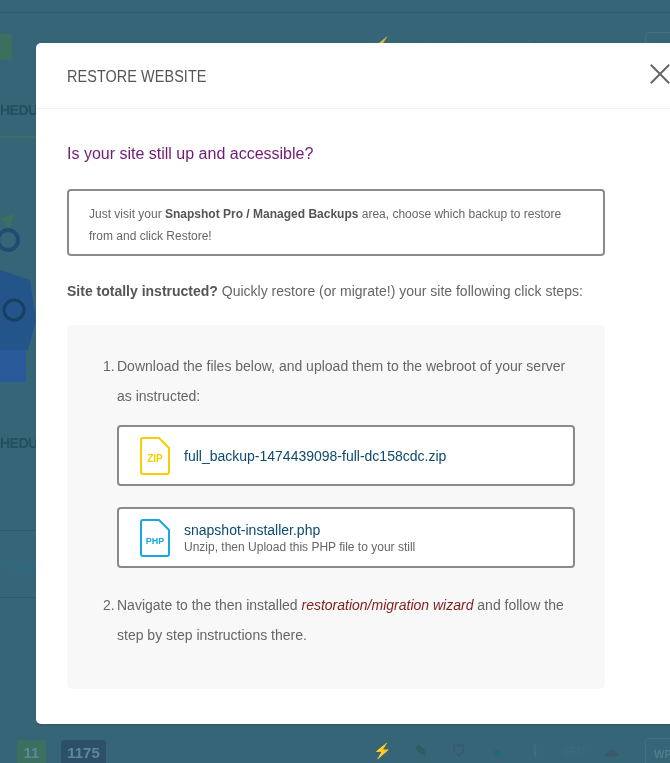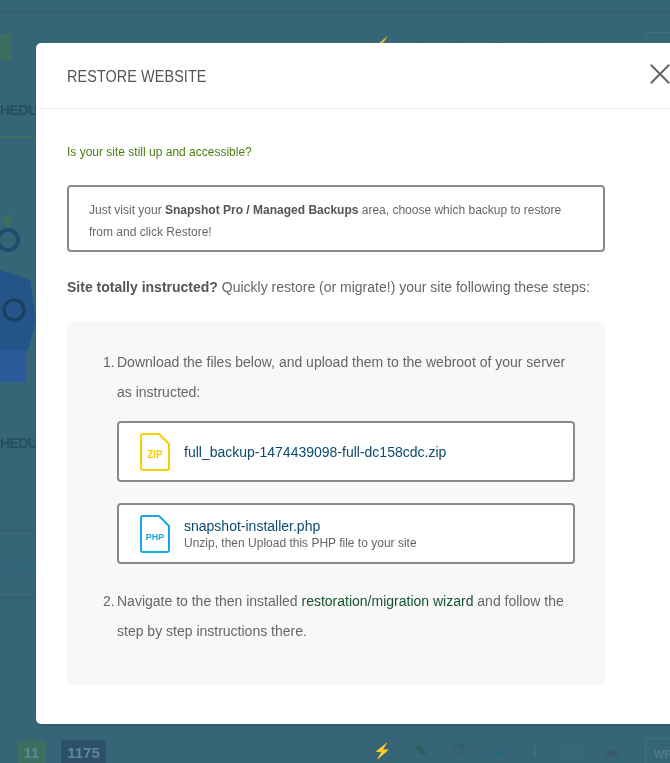--- a/index.html
+++ b/index.html
@@ -52,37 +52,37 @@
       padding-top: 2px;
     }
     .close-btn { width: 22px; height: 22px; position: relative; cursor: pointer; margin-top: -3px; }
     .close-btn::before, .close-btn::after {
       content: ""; position: absolute; left: -2px; top: 10px; width: 26px; height: 2px; background: #666;
     }
     .close-btn::before { transform: rotate(45deg); }
     .close-btn::after { transform: rotate(-45deg); }
 
     .modal-body { padding: 36px 31px 0 31px; }
-    .question { font-size: 12px; color: #4d7c0f; margin-bottom: 26px; }
+    .question { font-size: 16px; color: #701a75; margin-bottom: 26px; }
     .notice {
       border: 2px solid #8a8a8a; border-radius: 4px; width: 538px; height: 67px;
       padding: 12px 20px; font-size: 12px; line-height: 22px; color: #666; margin-bottom: 27px;
     }
     .notice b { color: #555; }
     .destroyed { font-size: 14px; color: #666; margin-bottom: 26px; }
     .destroyed b { color: #555; }
 
     .steps-box {
       background: #f8f8f8; border-radius: 5px; width: 538px; height: 364px;
       padding: 26px 30px 0 36px;
     }
     .step { display: flex; font-size: 14px; line-height: 30px; color: #666; }
     .step-num { width: 14px; flex: none; }
     .step-text { flex: 1; }
-    .step-text a { color: #14532d; text-decoration: none; }
+    .step-text a { color: #7f1d1d; text-decoration: none; font-style: italic; }
     .file-card {
       margin-top: 14px; width: 458px; height: 61px; border: 2px solid #8a8a8a; border-radius: 4px;
       background: #fff; display: flex; align-items: center; padding-left: 20px; cursor: pointer;
     }
     .file-card + .file-card { margin-top: 21px; }
     .file-icon { width: 32px; height: 40px; margin-right: 13px; flex: none; }
     .file-name { font-size: 14px; color: #0c4a6e; line-height: 18px; }
     .file-desc { font-size: 12px; color: #666; line-height: 16px; }
     .step2 { margin-top: 22px; }
   </style>
@@ -139,21 +139,21 @@
   <div class="modal-header">
     <div class="modal-title">RESTORE WEBSITE</div>
     <div class="close-btn"></div>
   </div>
   <div class="modal-body">
     <div class="question">Is your site still up and accessible?</div>
     <div class="notice">
       <span>Just visit your </span><b>Snapshot Pro / Managed Backups</b><span> area, choose which backup to restore from and click Restore!</span>
     </div>
     <div class="destroyed">
-      <b>Site totally instructed?</b><span> Quickly restore (or migrate!) your site following these steps:</span>
+      <b>Site totally instructed?</b><span> Quickly restore (or migrate!) your site following click steps:</span>
     </div>
     <div class="steps-box">
       <div class="step">
         <span class="step-num">1.</span>
         <div class="step-text">
           <span>Download the files below, and upload them to the webroot of your server as instructed:</span>
           <div class="file-card">
             <svg class="file-icon" viewBox="0 0 32 40">
               <path d="M4 2 H20 L30 12 V36 Q30 38 28 38 H4 Q2 38 2 36 V4 Q2 2 4 2 Z" fill="none" stroke="#f5cf00" stroke-width="2"></path>
               <text x="16" y="26" text-anchor="middle" font-family="Liberation Sans, sans-serif" font-size="10" font-weight="bold" fill="#f5cf00">ZIP</text>
@@ -162,21 +162,21 @@
               <div class="file-name">full_backup-1474439098-full-dc158cdc.zip</div>
             </div>
           </div>
           <div class="file-card">
             <svg class="file-icon" viewBox="0 0 32 40">
               <path d="M4 2 H20 L30 12 V36 Q30 38 28 38 H4 Q2 38 2 36 V4 Q2 2 4 2 Z" fill="none" stroke="#17a8e3" stroke-width="2"></path>
               <text x="16" y="26" text-anchor="middle" font-family="Liberation Sans, sans-serif" font-size="9" font-weight="bold" fill="#17a8e3">PHP</text>
             </svg>
             <div>
               <div class="file-name">snapshot-installer.php</div>
-              <div class="file-desc">Unzip, then Upload this PHP file to your site</div>
+              <div class="file-desc">Unzip, then Upload this PHP file to your still</div>
             </div>
           </div>
         </div>
       </div>
       <div class="step step2">
         <span class="step-num">2.</span>
         <div class="step-text">
           <span>Navigate to the then installed </span><a href="#">restoration/migration wizard</a><span> and follow the step by step instructions there.</span>
         </div>
       </div>

